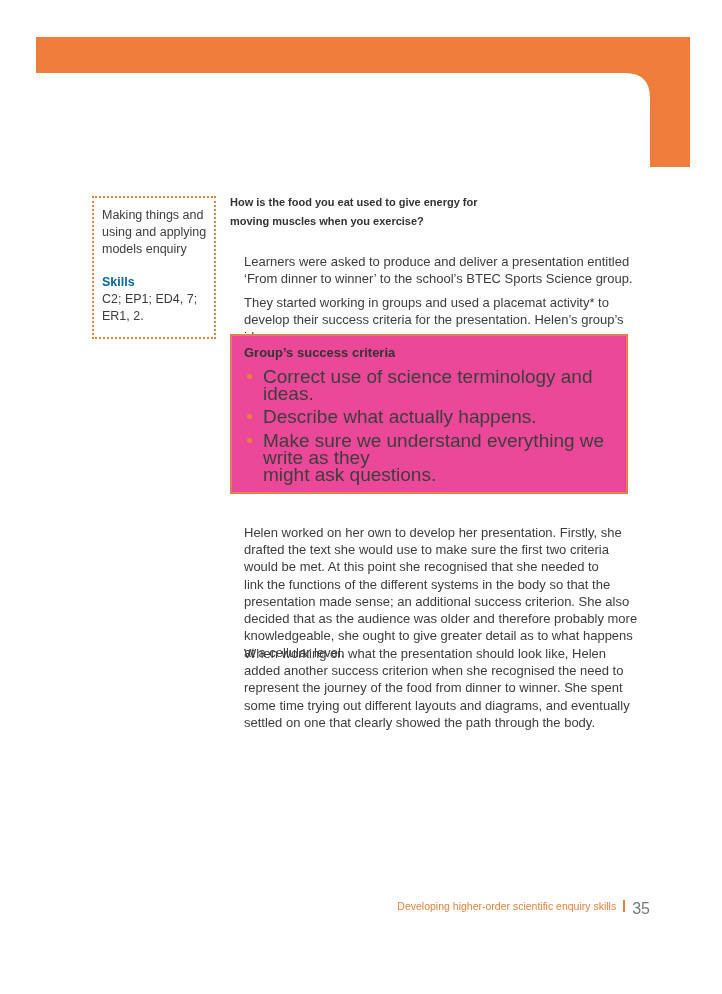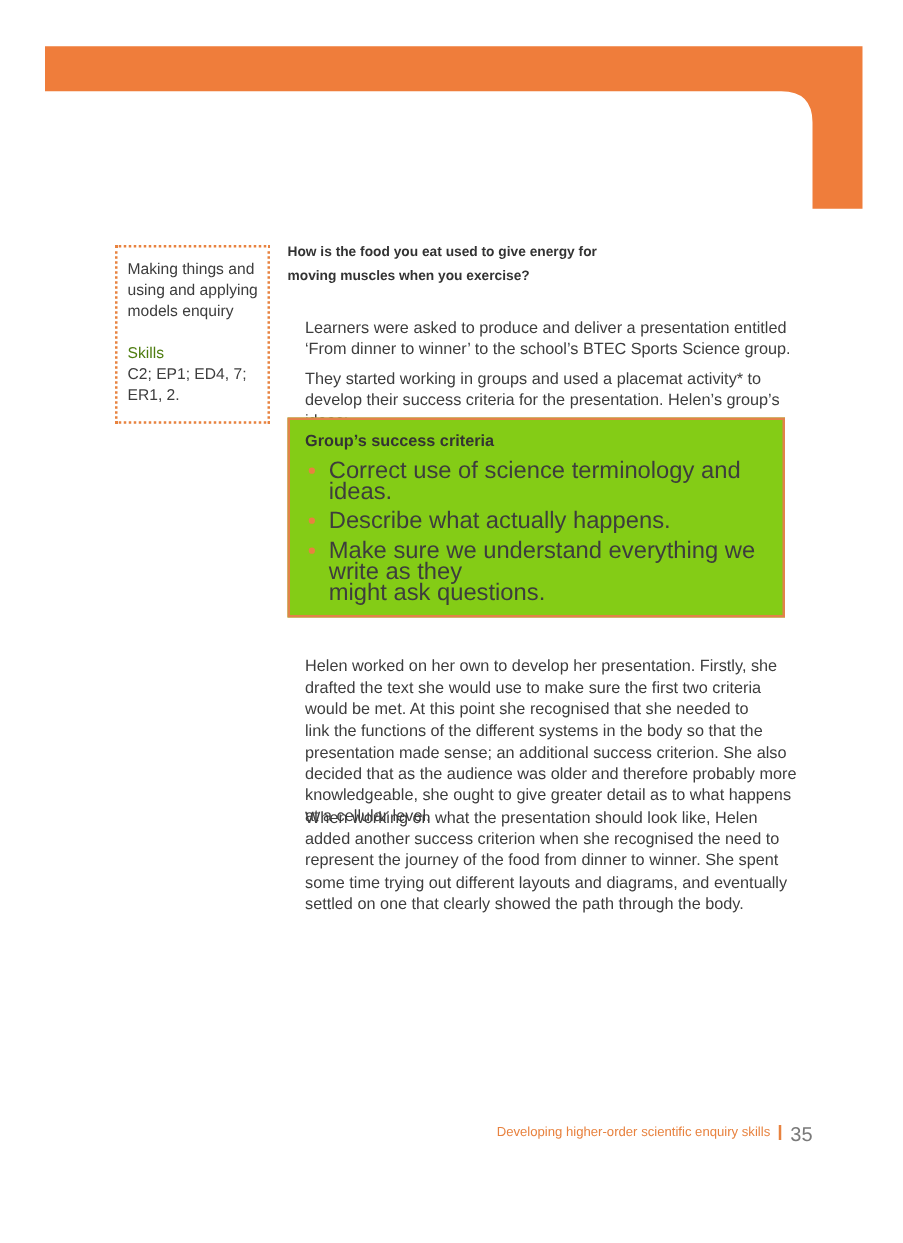--- a/index.html
+++ b/index.html
@@ -30,21 +30,21 @@
     top: 196px;
     width: 124px;
     box-sizing: border-box;
     border: 2px dotted #e8823f;
     padding: 9px 4px 12px 8px;
     font-size: 12.5px;
     line-height: 17px;
     color: #3d3d3d;
   }
   .sidebar-box .section { margin-top: 16px; }
-  .sidebar-box .label { font-weight: normal; color: #4d7c0f; }
+  .sidebar-box .label { font-weight: bold; color: #0369a1; }
 
   
   .main-col {
     position: absolute;
     left: 230px;
     top: 0;
     width: 460px;
   }
   .main-col > * { position: absolute; left: 0; }
 
@@ -67,21 +67,21 @@
   .para-2 { top: 280px; }
   .para-3 { top: 510px; }
   .para-4 { top: 631px; }
 
   
   .criteria-box {
     top: 334px;
     width: 398px;
     box-sizing: border-box;
     border: 2px solid #e2824a;
-    background: #84cc16;
+    background: #ec4899;
     padding: 8px 14px 9px 12px;
   }
   .criteria-title {
     margin: 0 0 5px 0;
     font-size: 13px;
     font-weight: bold;
     color: #333333;
     line-height: 18px;
   }
   .criteria-list {

